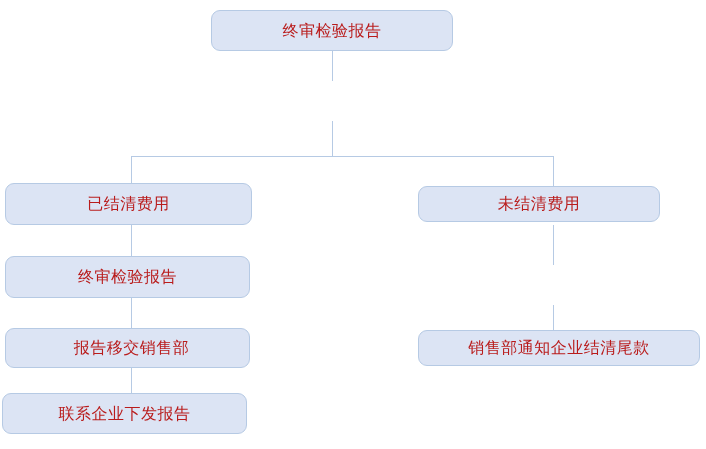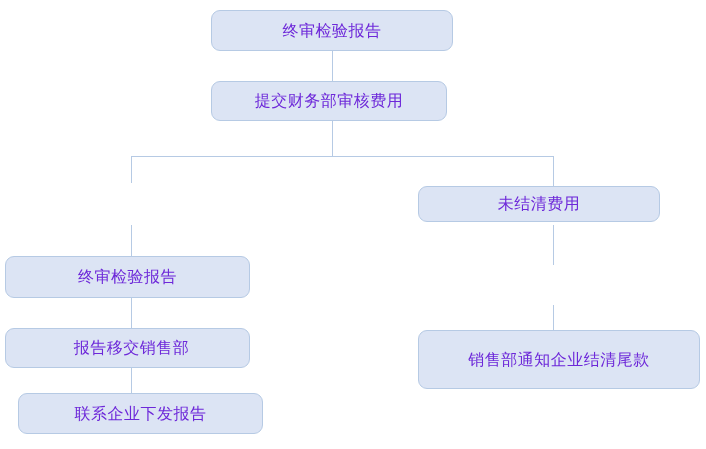--- a/index.html
+++ b/index.html
@@ -20,21 +20,21 @@
   }
   .node {
     position: absolute;
     box-sizing: border-box;
     background: #dce4f4;
     border: 1px solid #b6cae4;
     border-radius: 9px;
     display: flex;
     align-items: center;
     justify-content: center;
-    color: #6d28d9;
+    color: #b91c1c;
     font-size: 16px;
     line-height: 1.1;
     letter-spacing: 0.5px;
     white-space: nowrap;
     z-index: 2;
   }
   .connector {
     position: absolute;
     background: #b6cae4;
     z-index: 1;
@@ -56,27 +56,27 @@
 
   <div class="connector v" style="left:131px; top:225px; height:31px;"></div>
   <div class="connector v" style="left:131px; top:298px; height:30px;"></div>
   <div class="connector v" style="left:131px; top:368px; height:25px;"></div>
 
   <div class="connector v" style="left:553px; top:225px; height:40px;"></div>
   <div class="connector v" style="left:553px; top:305px; height:25px;"></div>
 
   <div class="node" style="left:211px; top:10px; width:242px; height:41px;">终审检验报告</div>
 
-  <div class="node" style="left:211px; top:81px; width:236px; height:40px;">提交财务部审核费用</div>
 
+  <div class="node" style="left:5px; top:183px; width:247px; height:42px;">已结清费用</div>
 
   <div class="node" style="left:418px; top:186px; width:242px; height:36px;">未结清费用</div>
 
   <div class="node" style="left:5px; top:256px; width:245px; height:42px;">终审检验报告</div>
 
 
   <div class="node" style="left:5px; top:328px; width:245px; height:40px;padding-left:8px;">报告移交销售部</div>
 
-  <div class="node" style="left:418px; top:330px; width:282px; height:59px;">销售部通知企业结清尾款</div>
+  <div class="node" style="left:418px; top:330px; width:282px; height:36px;">销售部通知企业结清尾款</div>
 
-  <div class="node" style="left:18px; top:393px; width:245px; height:41px;font-family:Liberation Serif, serif;">联系企业下发报告</div>
+  <div class="node" style="left:2px; top:393px; width:245px; height:41px;font-family:Liberation Serif, serif;">联系企业下发报告</div>
 
 </div>
 
 </body></html>

